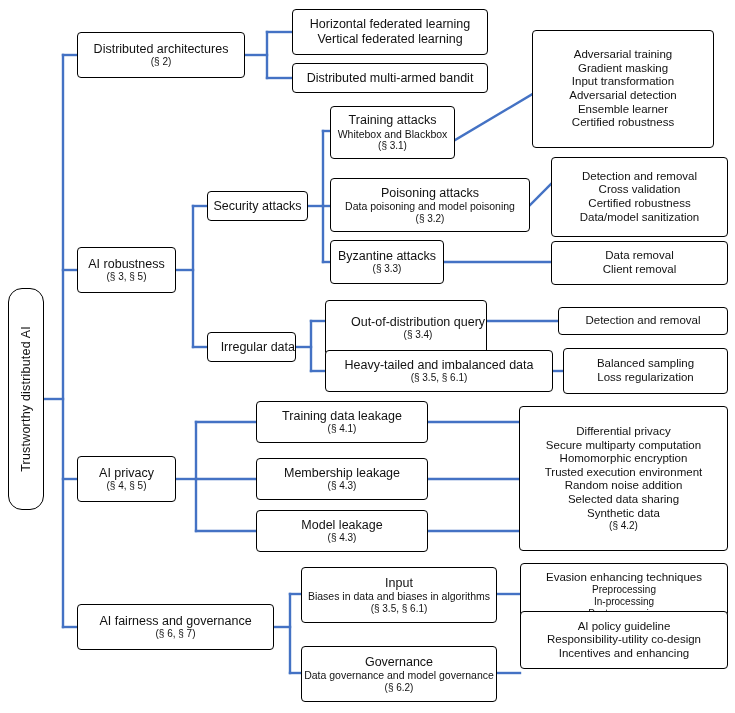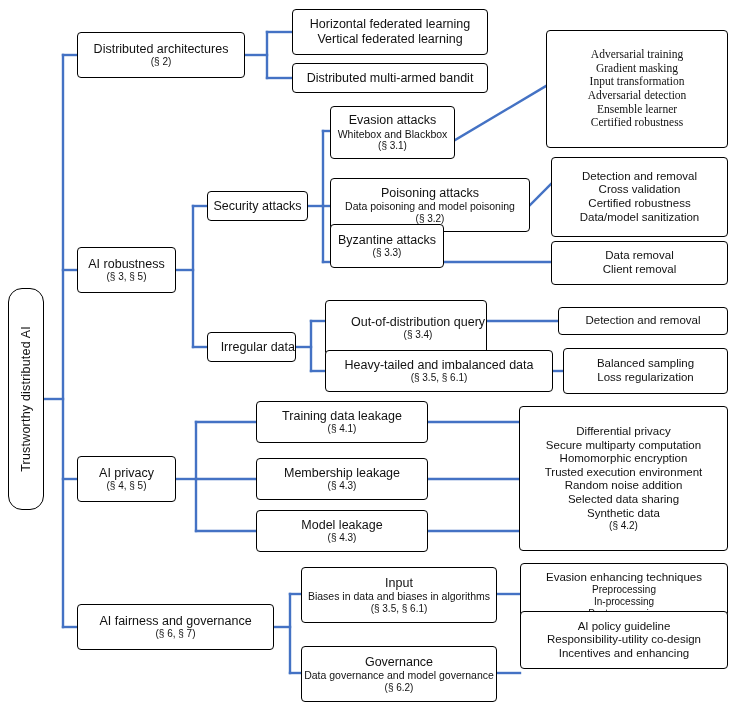--- a/index.html
+++ b/index.html
@@ -157,26 +157,26 @@
 
   <div class="node" style="left:207px; top:191px; width:101px; height:30px;">
     <span class="ln t-main">Security attacks</span>
   </div>
 
   <div class="node" style="left:207px; top:332px; width:89px; height:30px;align-items:flex-end;">
     <span class="ln t-main">Irregular data</span>
   </div>
 
   <div class="node" style="left:330px; top:106px; width:125px; height:53px;">
-    <span class="ln t-main">Evasion attacks</span>
+    <span class="ln t-main">Training attacks</span>
     <span class="ln t-sub">Whitebox and Blackbox</span>
     <span class="ln t-sec">(§ 3.1)</span>
   </div>
 
-  <div class="node" style="left:546px; top:30px; width:182px; height:118px;font-family:Liberation Serif, serif;">
+  <div class="node" style="left:532px; top:30px; width:182px; height:118px;">
     <span class="ln t-list">Adversarial training</span>
     <span class="ln t-list">Gradient masking</span>
     <span class="ln t-list">Input transformation</span>
     <span class="ln t-list">Adversarial detection</span>
     <span class="ln t-list">Ensemble learner</span>
     <span class="ln t-list">Certified robustness</span>
   </div>
 
   <div class="node" style="left:330px; top:178px; width:200px; height:54px;">
     <span class="ln t-main">Poisoning attacks</span>
@@ -184,21 +184,21 @@
     <span class="ln t-sec">(§ 3.2)</span>
   </div>
 
   <div class="node" style="left:551px; top:157px; width:177px; height:80px;">
     <span class="ln t-list">Detection and removal</span>
     <span class="ln t-list">Cross validation</span>
     <span class="ln t-list">Certified robustness</span>
     <span class="ln t-list">Data/model sanitization</span>
   </div>
 
-  <div class="node" style="left:330px; top:224px; width:114px; height:44px;">
+  <div class="node" style="left:330px; top:240px; width:114px; height:44px;">
     <span class="ln t-main">Byzantine attacks</span>
     <span class="ln t-sec">(§ 3.3)</span>
   </div>
 
   <div class="node" style="left:551px; top:241px; width:177px; height:44px;">
     <span class="ln t-list">Data removal</span>
     <span class="ln t-list">Client removal</span>
   </div>
 
   <div class="node" style="left:325px; top:300px; width:162px; height:56px;padding-left:24px;">

